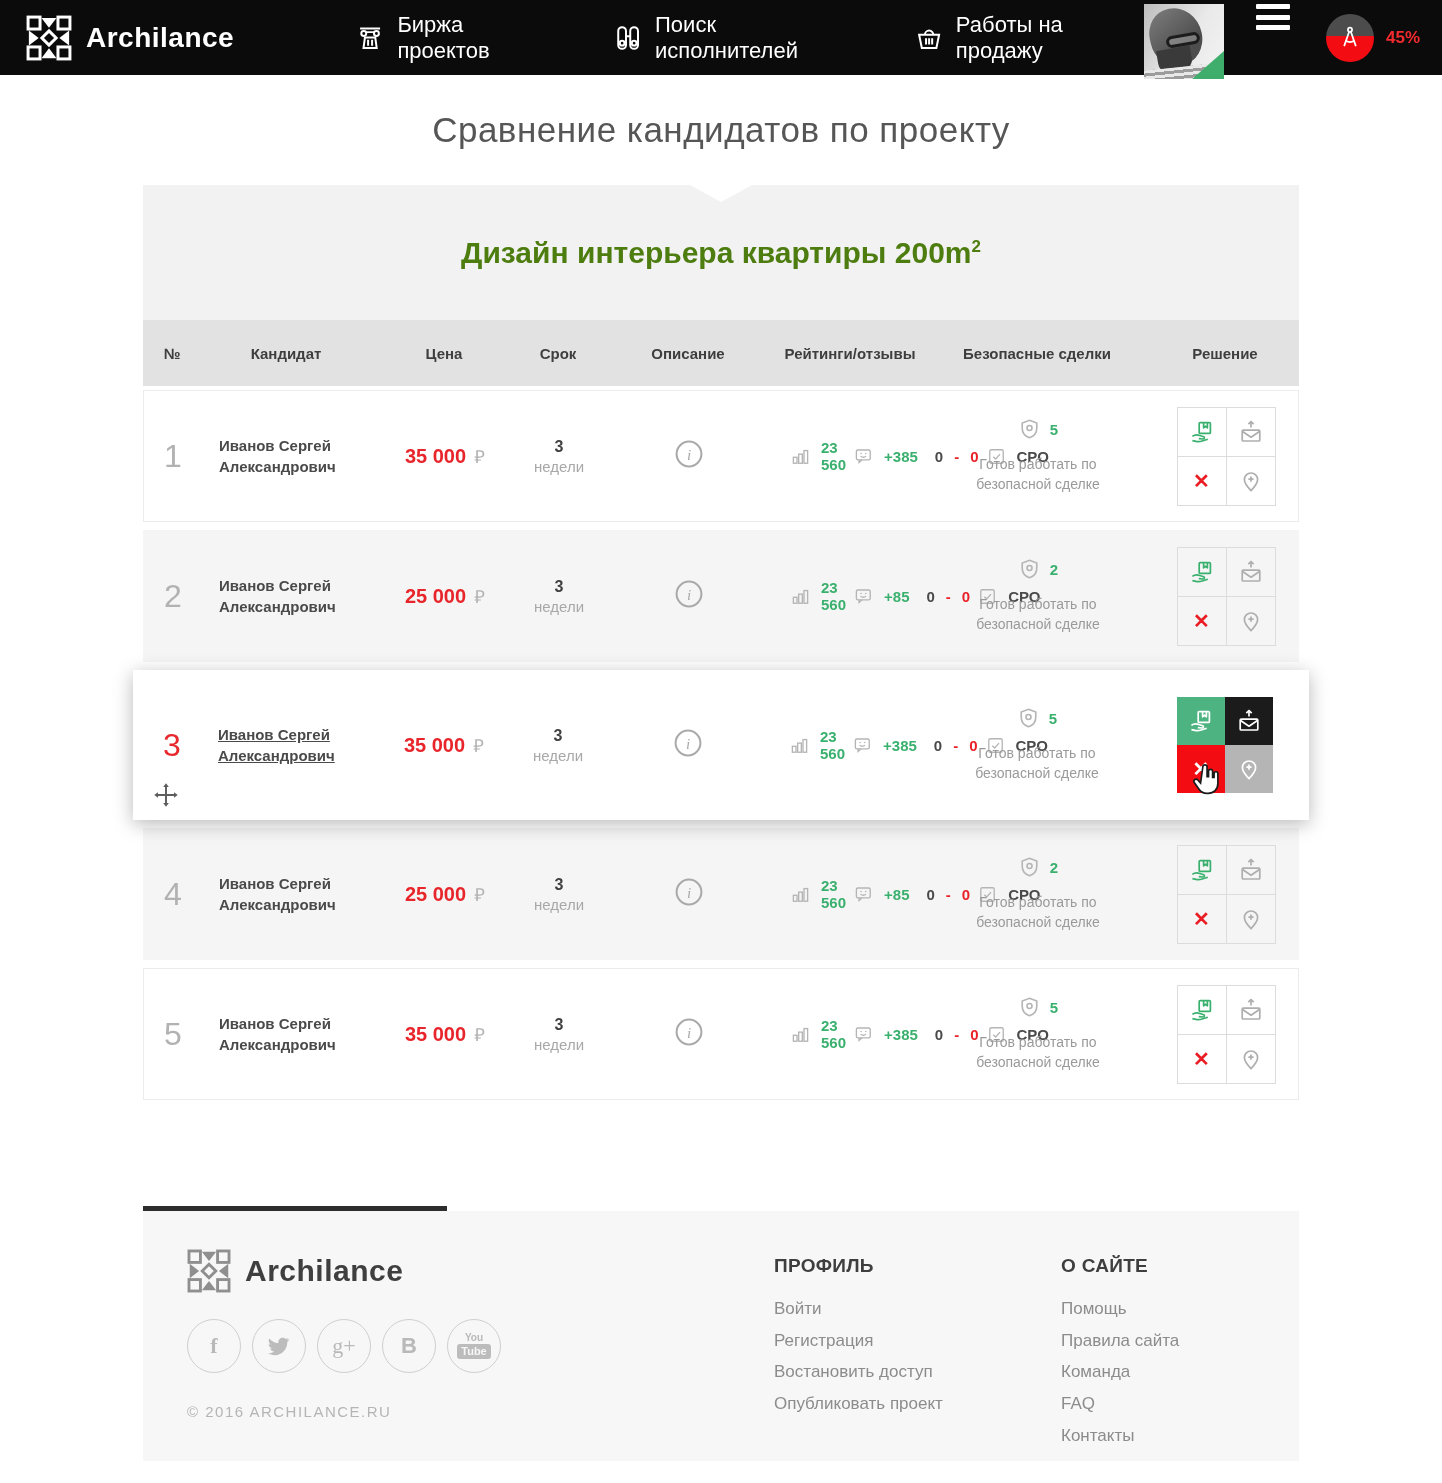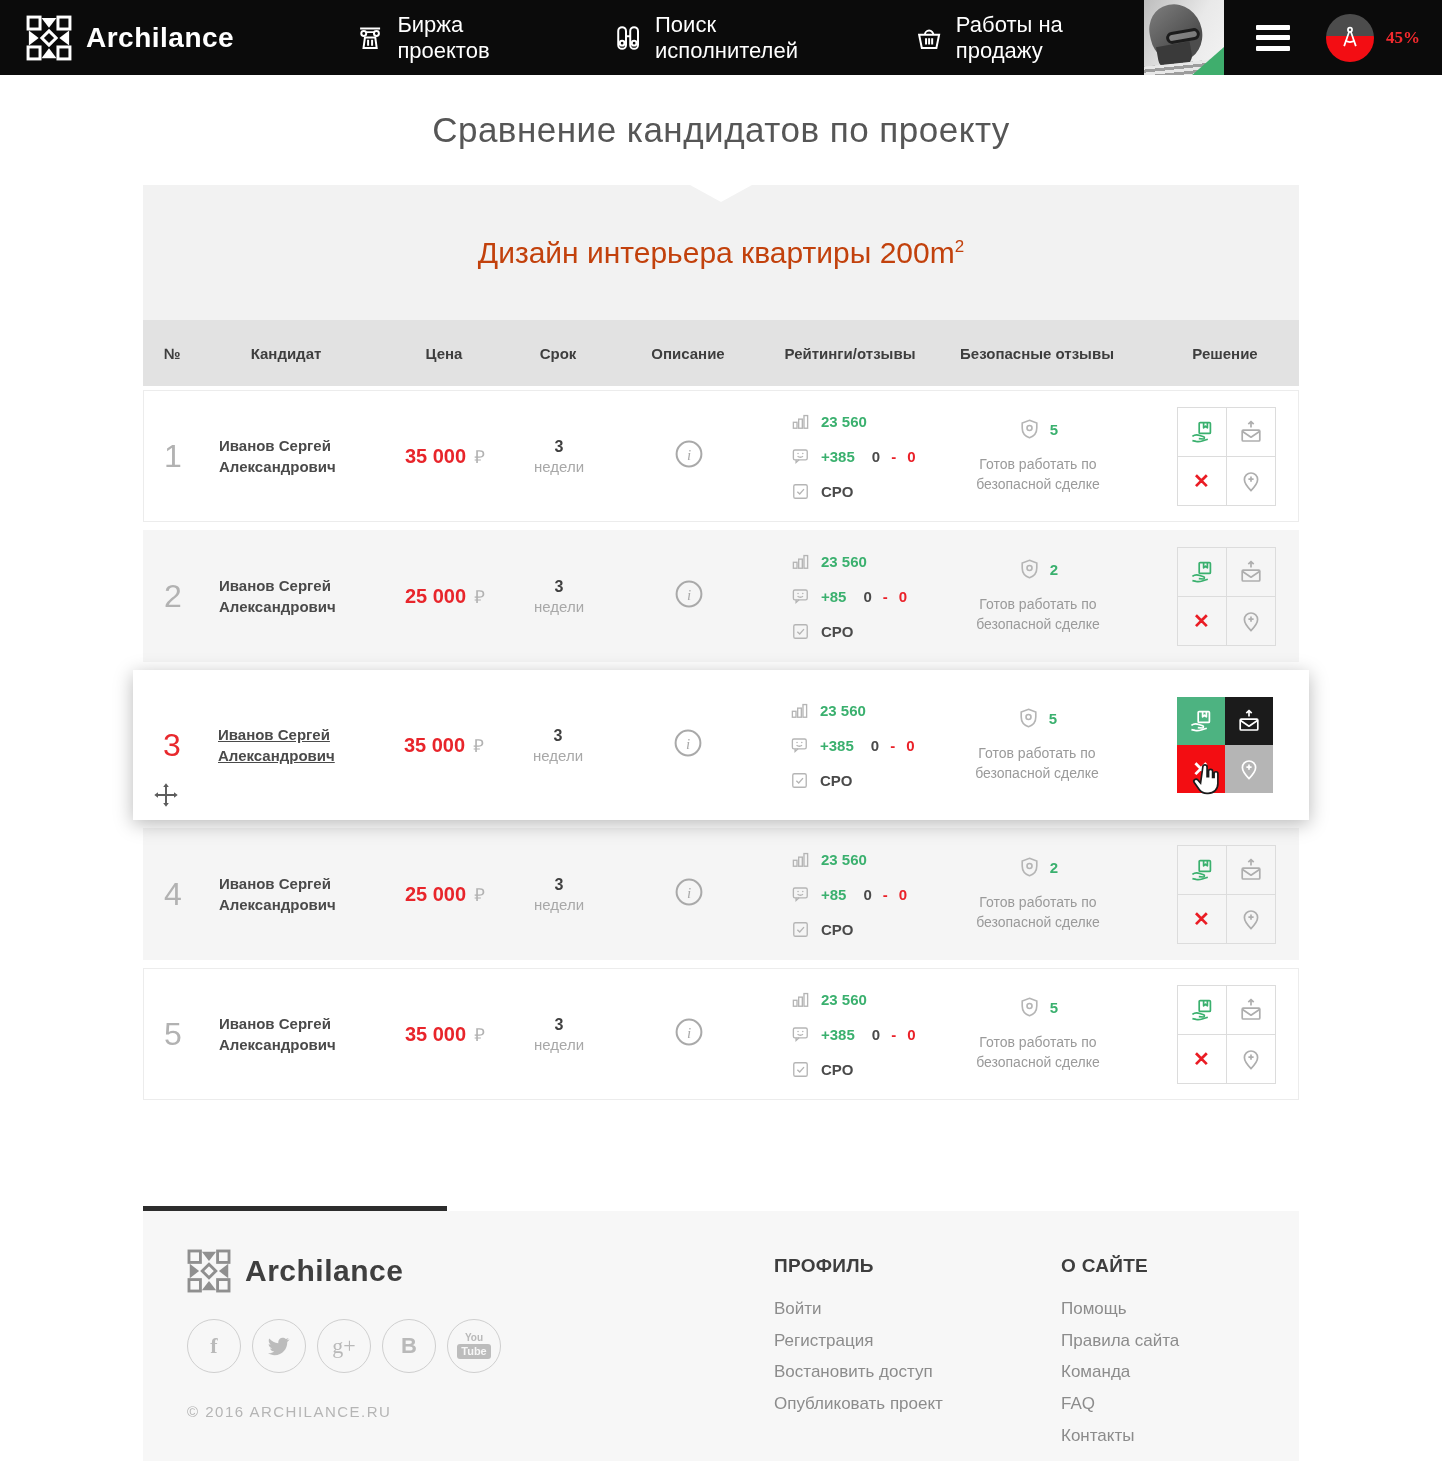--- a/index.html
+++ b/index.html
@@ -7,21 +7,21 @@
   body { height:1483px; overflow:hidden; position:relative; }
 
   
   .hdr { height:75px; background:#0b0b0b; display:flex; align-items:center; }
   .brand { display:flex; align-items:center; gap:14px; padding-left:26px; }
   .brand svg { width:46px; height:46px; color:#fff; }
   .brand-name { color:#fff; font-size:28px; font-weight:700; letter-spacing:.5px; }
   .nav { display:flex; align-items:center; gap:62px; margin-left:122px; }
   .nav-item { display:flex; align-items:center; gap:13px; color:#fff; font-size:22px; cursor:pointer; }
   .nav-item svg { width:30px; height:30px; color:#fff; }
-  .hdr-right { margin-left:auto; display:flex; align-items:center; height:67px;font-family:Liberation Serif, serif; }
+  .hdr-right { margin-left:auto; display:flex; height:67px; }
   .avatar { width:80px; height:75px; position:relative; overflow:hidden;
             background:linear-gradient(120deg,#bdbdbd 0%,#e9e9e9 55%,#f4f4f4 100%); cursor:pointer; }
   .avatar .head { position:absolute; left:6px; top:4px; width:52px; height:58px; border-radius:46% 54% 50% 50%;
             background:linear-gradient(150deg,#7d7d7d,#4d4d4d 70%); transform:rotate(-12deg); }
   .avatar .glasses { position:absolute; left:22px; top:30px; width:34px; height:12px;
             border:3px solid #1c1c1c; border-radius:6px; transform:rotate(-10deg); background:rgba(255,255,255,.25); }
   .avatar .beard { position:absolute; left:14px; top:44px; width:34px; height:26px; border-radius:0 0 50% 50%;
             background:#3a3a3a; transform:rotate(-10deg); }
   .avatar .shirt { position:absolute; left:0; bottom:-6px; width:70px; height:18px;
             background:repeating-linear-gradient(180deg,#e8e8e8 0 3px,#9c9c9c 3px 6px); transform:rotate(-6deg); }
@@ -36,21 +36,21 @@
   .gauge-circle svg { width:26px; height:26px; color:#fff; }
   .gauge-label { color:#f32a2e; font-size:17px; font-weight:700; }
 
   
   .content { width:1156px; margin-left:143px; }
   .hero-white { height:110px; display:flex; align-items:center; justify-content:center; }
   .page-title { font-size:35px; font-weight:400; color:#565656; letter-spacing:.5px;text-align:right; }
   .hero-gray { position:relative; height:135px; background:#f2f2f2; display:flex; align-items:center; justify-content:center; }
   .hero-gray .notch { position:absolute; top:0; left:50%; transform:translateX(-50%); width:0; height:0;
             border-left:31px solid transparent; border-right:31px solid transparent; border-top:17px solid #fff; }
-  .project-title { font-size:30px; font-weight:400; color:#c2410c; }
+  .project-title { font-size:30px; font-weight:700; color:#4d7c0f; }
   .project-title sup { font-size:17px; }
 
   .grid8 { display:grid; grid-template-columns:58px 170px 146px 82px 178px 146px 228px 148px; align-items:center; }
   .thead { height:66px; background:#e2e2e2; }
   .thead > div { text-align:center; font-size:15px; font-weight:700; color:#3e3e3e; }
 
   .rows { padding-top:4px; }
   .row { position:relative; height:132px; margin-bottom:8px; background:#fff; border:1px solid #ececec; }
   .row.alt { background:#f5f5f5; border-color:#f5f5f5; --rowbg:#f5f5f5; }
   .row.active { height:150px; margin:0 -10px 8px; border:none; background:#fff; z-index:3;
@@ -61,21 +61,21 @@
   .cand-name { font-size:15px; font-weight:700; color:#4a4a4a; line-height:1.4; display:inline-block; max-width:150px; }
   .row.active .cand-name { text-decoration:underline; cursor:pointer; }
   .c-price { text-align:center; white-space:nowrap; }
   .price-val { font-size:20px; font-weight:700; color:#e8252b; }
   .price-cur { font-size:18px; color:#b2b2b2; margin-left:4px; font-weight:400; }
   .c-term { text-align:center; }
   .term-val { display:block; font-size:16px; font-weight:700; color:#3f3f3f; }
   .term-unit { display:block; font-size:15px; color:#a8a8a8; margin-top:2px; }
   .c-desc { text-align:center; }
   .info-btn { display:inline-flex; width:28px; height:28px; color:#a9a9a9; cursor:pointer; }
-  .c-rating { padding-left:13px; display:flex; flex-direction:column; gap:16px; }
+  .c-rating { padding-left:13px; display:flex; gap:8px; }
   .rline { display:flex; align-items:center; gap:11px; font-size:15px; font-weight:700; }
   .rline svg { width:19px; height:19px; color:#b5b5b5; flex:none; }
   .t-green { color:#3ab06e; }
   .t-dark { color:#4a4a4a; }
   .t-red { color:#ea2129; }
   .rline .gap { margin-left:6px; }
   .c-deals { text-align:center; }
   .deal-head { display:inline-flex; align-items:center; gap:9px; }
   .deal-head svg { width:23px; height:23px; color:#b5b5b5; }
   .deal-count { font-size:15px; font-weight:700; color:#3ab06e; }
@@ -306,21 +306,21 @@
     <h2 class="project-title"><span>Дизайн интерьера квартиры 200m</span><sup>2</sup></h2>
   </section>
 
   <div class="thead grid8">
     <div>№</div>
     <div>Кандидат</div>
     <div>Цена</div>
     <div>Срок</div>
     <div>Описание</div>
     <div>Рейтинги/отзывы</div>
-    <div>Безопасные отзывы</div>
+    <div>Безопасные сделки</div>
     <div>Решение</div>
   </div>
 
   <div class="rows">
   <div class="row grid8">
     <div class="c-num">1</div>
     <div class="c-cand">
       <span class="cand-name">Иванов Сергей Александрович</span>
     </div>
     <div class="c-price">

